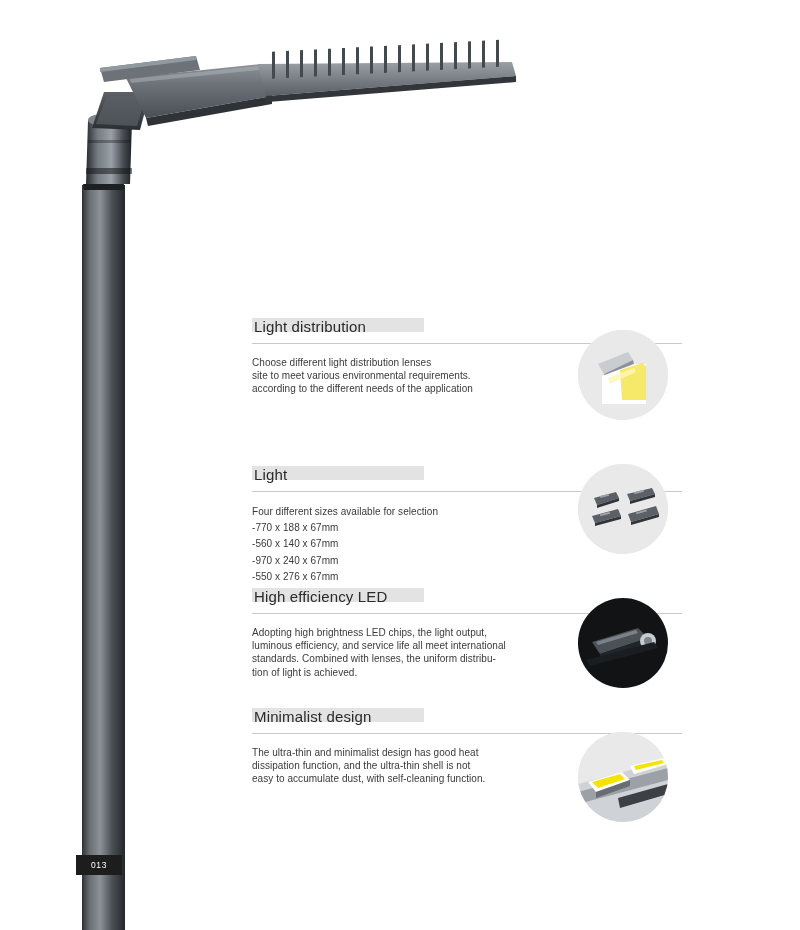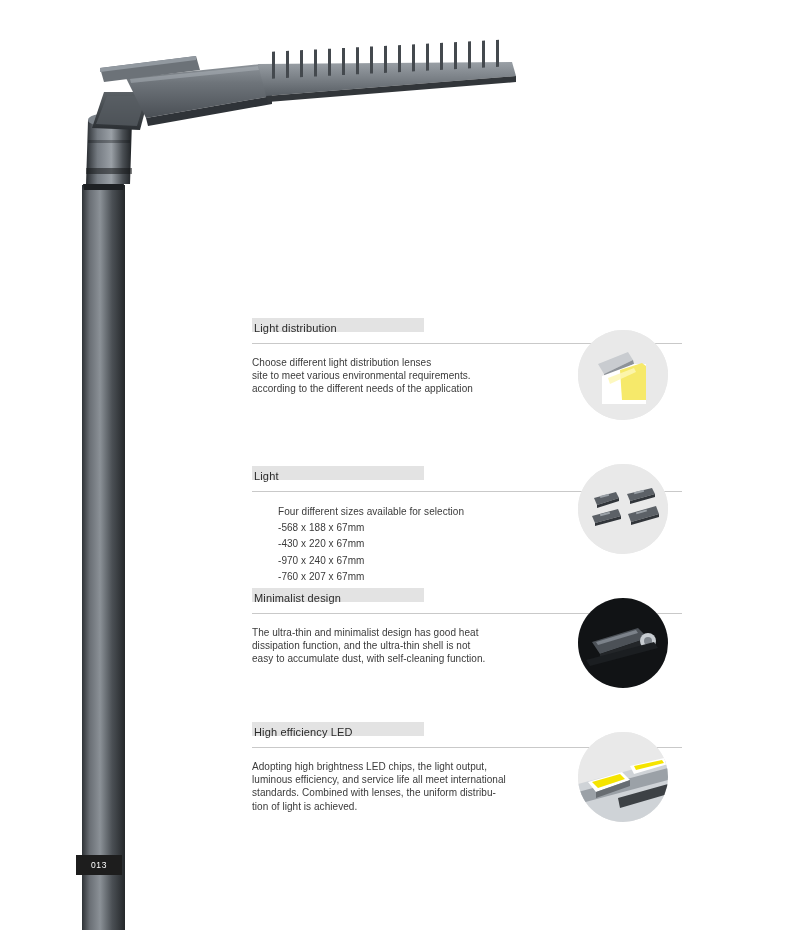--- a/index.html
+++ b/index.html
@@ -50,21 +50,21 @@
   .feature-title-bg {
     position: absolute;
     left: 0;
     top: 0;
     height: 14px;
     background: #e3e3e3;
     width: 172px;
   }
   .feature-title {
     position: relative;
-    font-size: 11px;
+    font-size: 15px;
     color: #2a2a2a;
     letter-spacing: 0.15px;
     line-height: 14px;
     padding-left: 2px;
     display: inline-block;
     white-space: nowrap;
   }
   .feature-rule {
     position: absolute;
     left: 0;
@@ -80,21 +80,20 @@
     color: #3a3a3a;
     letter-spacing: 0.05px;
     width: 290px;
   }
   .feature-body .line {
     display: block;
     white-space: nowrap;
   }
   .size-list .line {
     line-height: 16.2px;
-    margin-left: 26px;
   }
 
   
   .icon-circle {
     position: absolute;
     width: 90px;
     height: 90px;
     border-radius: 50%;
     overflow: hidden;
     background: #e9e9e9;
@@ -216,51 +215,51 @@
     </div>
 
     <div class="feature" style="height:122px;">
       <div class="feature-head">
         <div class="feature-title-bg"></div>
         <span class="feature-title">Light</span>
         <div class="feature-rule"></div>
       </div>
       <div class="feature-body size-list">
         <span class="line">Four different sizes available for selection</span>
-        <span class="line">-568 x 188 x 67mm</span>
-        <span class="line">-430 x 220 x 67mm</span>
+        <span class="line">-770 x 188 x 67mm</span>
+        <span class="line">-560 x 140 x 67mm</span>
         <span class="line">-970 x 240 x 67mm</span>
-        <span class="line">-760 x 207 x 67mm</span>
+        <span class="line">-550 x 276 x 67mm</span>
+      </div>
+    </div>
+
+    <div class="feature" style="height:120px;">
+      <div class="feature-head">
+        <div class="feature-title-bg"></div>
+        <span class="feature-title">High efficiency LED</span>
+        <div class="feature-rule"></div>
+      </div>
+      <div class="feature-body">
+        <span class="line">Adopting high brightness LED chips, the light output,</span>
+        <span class="line">luminous efficiency, and service life all meet international</span>
+        <span class="line">standards. Combined with lenses, the uniform distribu-</span>
+        <span class="line">tion of light is achieved.</span>
       </div>
     </div>
 
     <div class="feature" style="height:134px;">
       <div class="feature-head">
         <div class="feature-title-bg"></div>
         <span class="feature-title">Minimalist design</span>
         <div class="feature-rule"></div>
       </div>
       <div class="feature-body">
         <span class="line">The ultra-thin and minimalist design has good heat</span>
         <span class="line">dissipation function, and the ultra-thin shell is not</span>
         <span class="line">easy to accumulate dust, with self-cleaning function.</span>
-      </div>
-    </div>
-
-    <div class="feature" style="height:120px;">
-      <div class="feature-head">
-        <div class="feature-title-bg"></div>
-        <span class="feature-title">High efficiency LED</span>
-        <div class="feature-rule"></div>
-      </div>
-      <div class="feature-body">
-        <span class="line">Adopting high brightness LED chips, the light output,</span>
-        <span class="line">luminous efficiency, and service life all meet international</span>
-        <span class="line">standards. Combined with lenses, the uniform distribu-</span>
-        <span class="line">tion of light is achieved.</span>
       </div>
     </div>
 
   </div>
 
   <div class="icon-circle" style="left:578px; top:330px;">
     <svg width="90" height="90" viewBox="0 0 90 90">
       <rect width="90" height="90" fill="#e9e9e9"></rect>
       <path d="M20 34 L50 22 L55 30 L26 44 Z" fill="#c9ccd0"></path>
       <path d="M26 44 L55 30 L56 34 L27 48 Z" fill="#8d9298"></path>

